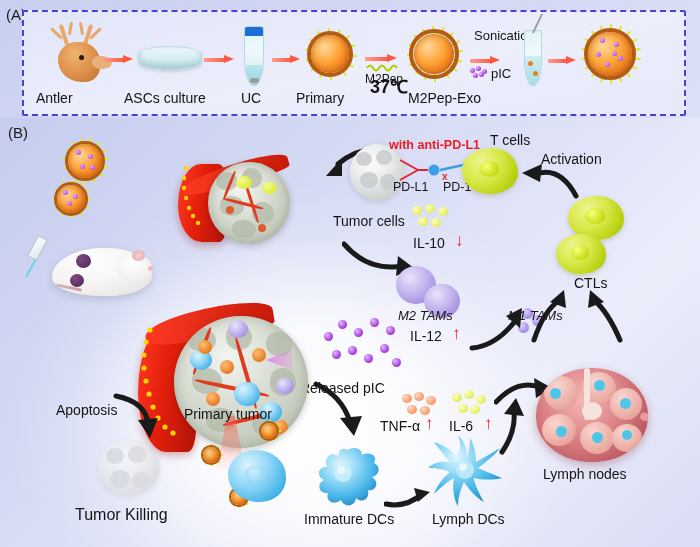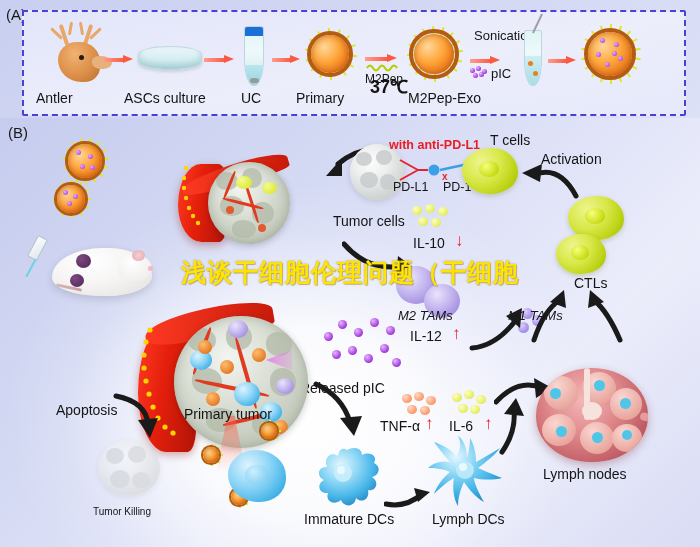--- a/index.html
+++ b/index.html
@@ -676,21 +676,21 @@
     <svg class="cur" style="left:112px;top:272px;" width="56" height="50">
       <path d="M4 6 Q34 12 36 34" stroke="#1a1a1a" stroke-width="5" fill="none" stroke-linecap="round"></path>
       <polygon points="26,30 38,48 46,28" fill="#1a1a1a"></polygon>
     </svg>
     <div class="grey-tumor" style="left:98px;top:322px;width:62px;height:56px;opacity:.55;">
       <b style="left:8px;top:8px;width:18px;height:16px;"></b>
       <b style="left:30px;top:6px;width:18px;height:17px;"></b>
       <b style="left:12px;top:30px;width:20px;height:18px;"></b>
       <b style="left:34px;top:32px;width:18px;height:16px;"></b>
     </div>
-    <span class="lbl" style="left:93px;top:388px;font-size:10px;">Tumor Killing</span>
+    <span class="lbl" style="left:75px;top:388px;font-size:16px;">Tumor Killing</span>
 
     <svg class="cur" style="left:312px;top:262px;" width="62" height="60">
       <path d="M4 4 Q30 16 38 42" stroke="#1a1a1a" stroke-width="5" fill="none" stroke-linecap="round"></path>
       <polygon points="28,38 42,56 50,36" fill="#1a1a1a"></polygon>
     </svg>
 
     <div class="dc" style="left:310px;top:324px;width:74px;height:70px;">
       <svg width="74" height="70" viewBox="0 0 74 70">
         <defs>
           <radialGradient id="dcg1" cx="36%" cy="30%" r="70%">
@@ -771,16 +771,15 @@
       <div style="position:absolute;left:84px;top:30px;width:11px;height:11px;border-radius:50%;background:#4fc6e8;"></div>
       <div style="position:absolute;left:20px;top:58px;width:11px;height:11px;border-radius:50%;background:#4fc6e8;"></div>
       <div style="position:absolute;left:56px;top:64px;width:11px;height:11px;border-radius:50%;background:#4fc6e8;"></div>
       <div style="position:absolute;left:86px;top:62px;width:10px;height:10px;border-radius:50%;background:#4fc6e8;"></div>
       <div style="position:absolute;left:-10px;top:16px;width:18px;height:8px;background:#d68a92;border-radius:4px;transform:rotate(-25deg);"></div>
       <div style="position:absolute;left:104px;top:46px;width:20px;height:8px;background:#e79ba0;border-radius:4px;transform:rotate(14deg);"></div>
     </div>
     <span class="lbl" style="left:543px;top:348px;font-size:14px;">Lymph nodes</span>
 
     <div id="watermark" style="top:140px;">
-      <div>浅谈干细胞伦理问题（干细胞</div>
     </div>
   </div>
 </div>
 
 </body></html>

